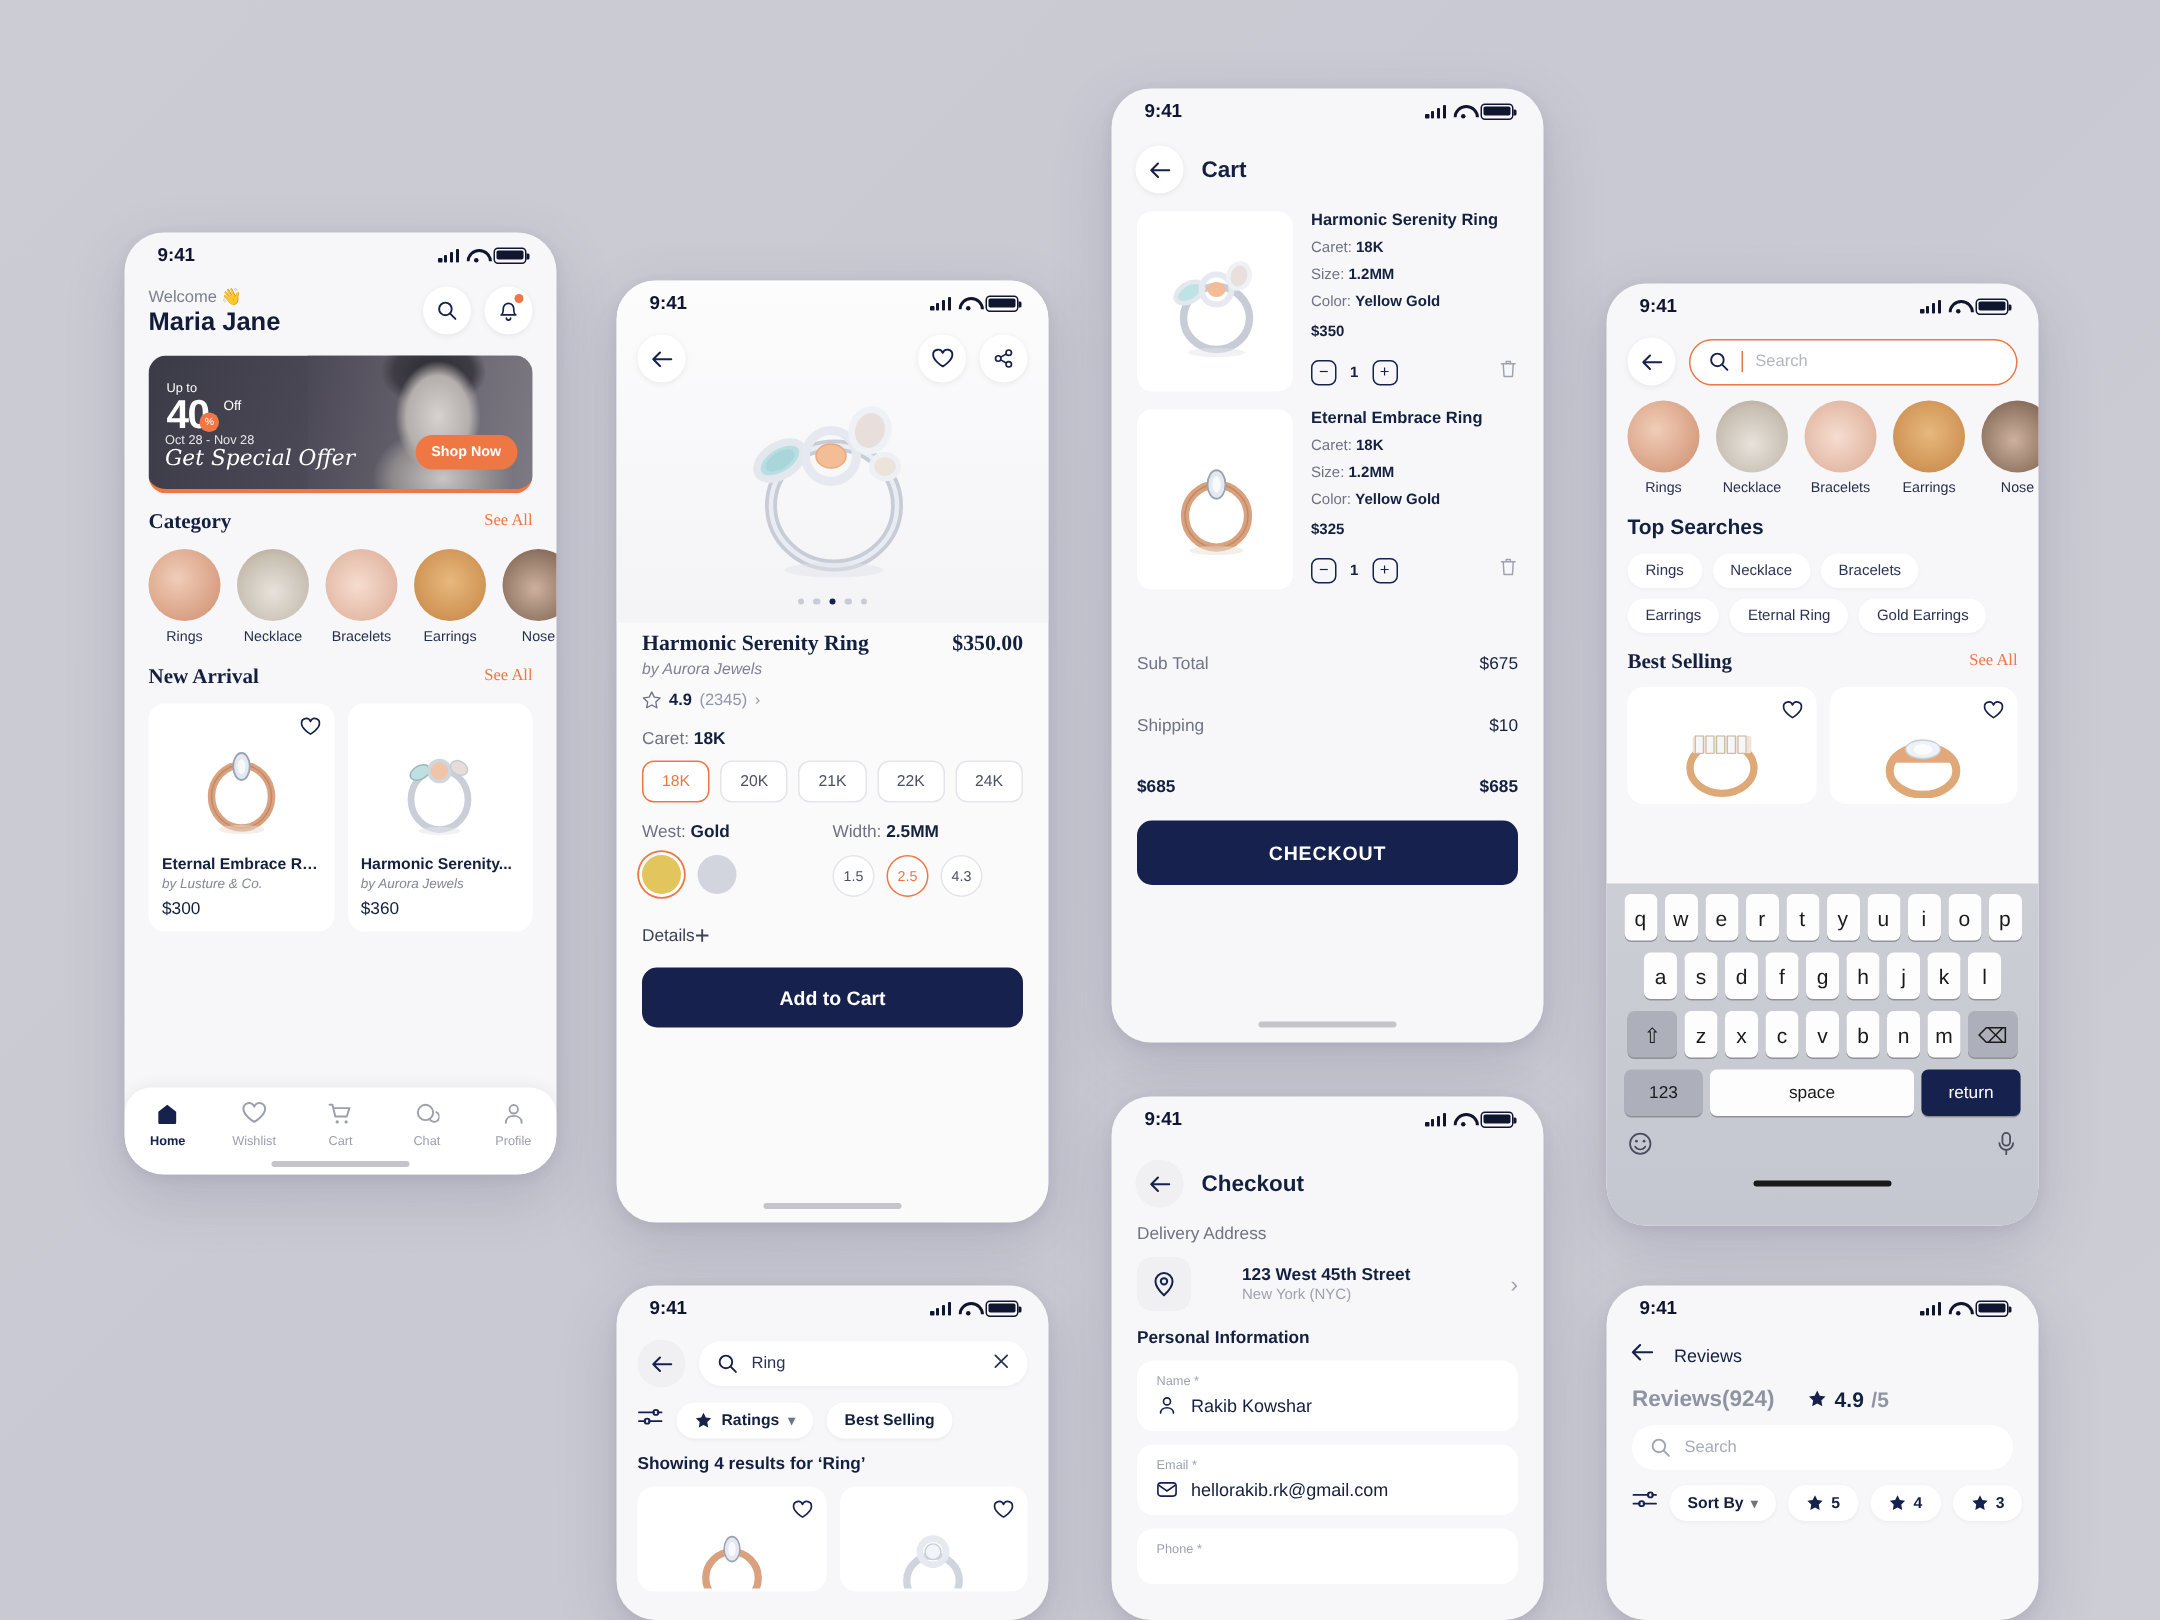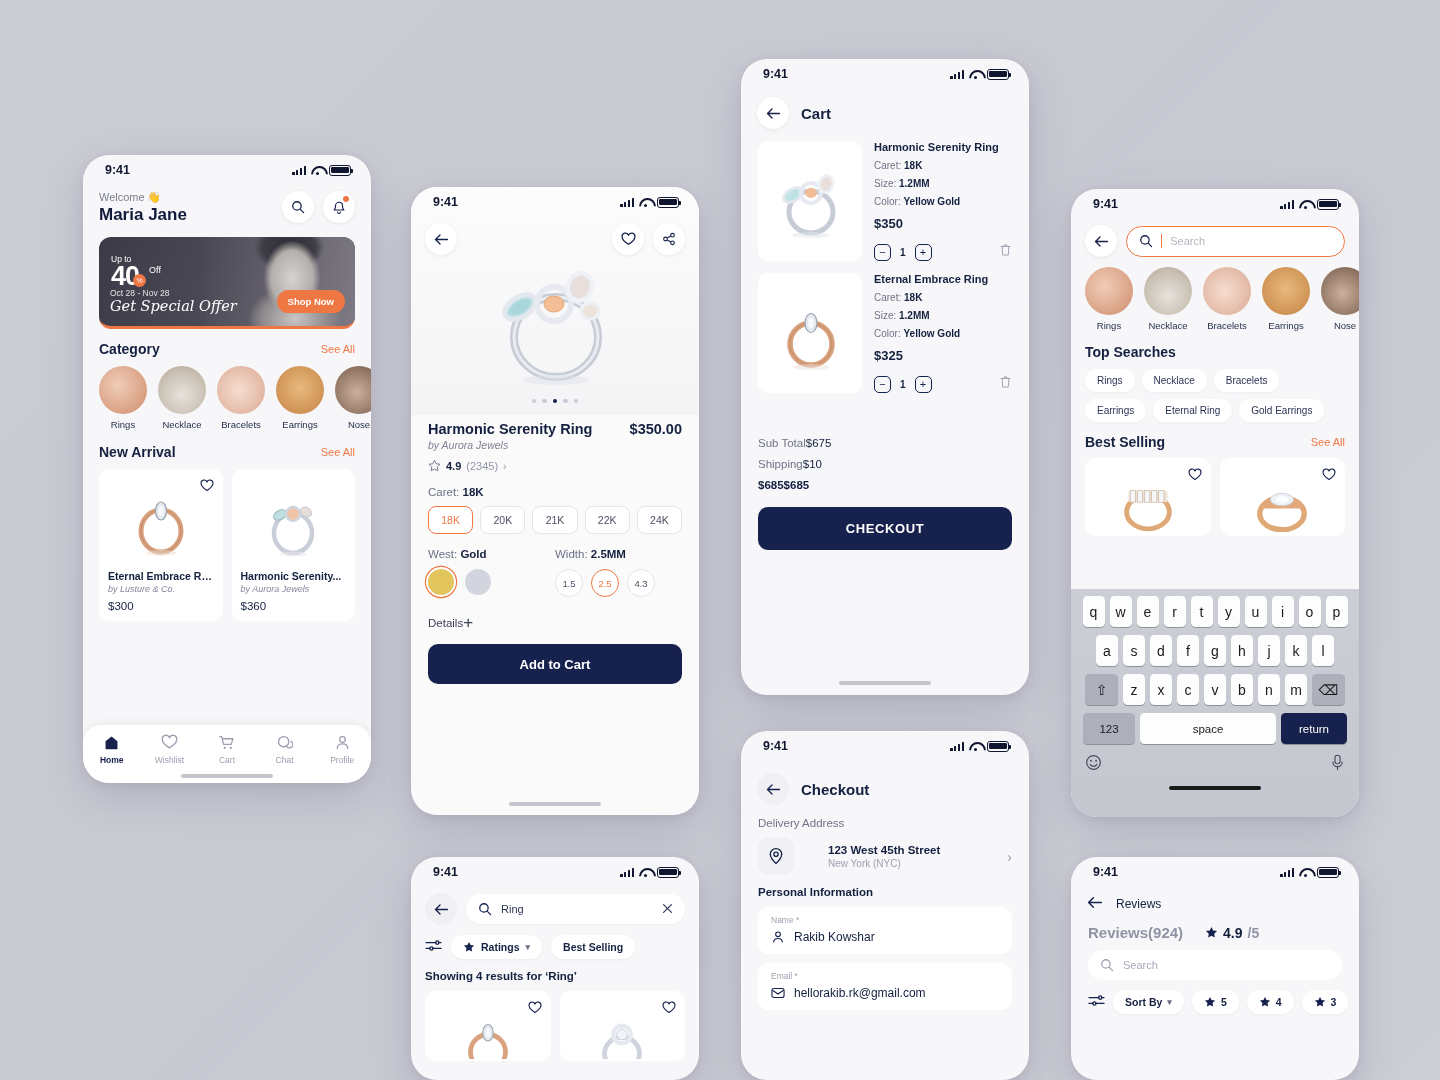--- a/index.html
+++ b/index.html
@@ -44,21 +44,21 @@
 
   
   .circ-btn {
     width: 32px; height: 32px; border-radius: 50%; background: #fff;
     display: flex; align-items: center; justify-content: center;
     box-shadow: 0 1px 4px rgba(0,0,0,0.07); flex: 0 0 auto;
   }
   .home-ind { width: 92px; height: 4px; background: #c4c4ca; border-radius: 3px; margin: 0 auto; }
   .sec-title { font-size: 14px; font-weight: bold; color: #14203f; }
   .see-all { font-size: 11px; color: #ef7744; font-weight: 500; }
-  .row-between { display:flex; align-items:center; justify-content:space-between; }
+  .row-between { display:flex; align-items:flex-start; justify-content:space-between;font-family:Liberation Serif, serif; }
 
   
   #p-home { left: 83px; top: 155px; width: 288px; height: 628px; }
   .hm-pad { padding: 0 16px; }
   .welcome { font-size: 11px; color: #7b7f8e; }
   .uname { font-size: 17px; font-weight: bold; color: #121b3a; margin-top: 1px; }
   .hm-head { display:flex; align-items:flex-start; justify-content:space-between; padding-top:6px;}
   .bell-dot { position:absolute; top:5px; right:6px; width:6px; height:6px; background:#ef7744; border-radius:50%; }
   .banner {
     margin: 12px 16px 0; height: 92px; border-radius: 12px; overflow:hidden;
@@ -145,28 +145,28 @@
   
   #p-cart { left: 741px; top: 59px; width: 288px; height: 636px; }
   .hdr { display:flex; align-items:center; gap:12px; padding:8px 16px 0; }
   .hdr-title { font-size:15px; font-weight:bold; color:#14203f; }
   .cart-item { display:flex; gap:12px; padding: 12px 17px 0; }
   .ci-img { width:104px; height:120px; background:#fff; border-radius:10px; flex:0 0 auto;
             display:flex;align-items:center;justify-content:center; }
   .ci-name { font-size:11px; font-weight:bold; color:#14203f; }
   .ci-spec { font-size:10px; color:#6f7385; margin-top:7px; }
   .ci-spec b { color:#14203f; font-weight:bold; }
-  .ci-price { font-size:13px; font-weight:bold; color:#14203f; margin-top:9px; }
+  .ci-price { font-size:10px; font-weight:bold; color:#14203f; margin-top:9px; }
   .qty-row { display:flex; align-items:center; gap:9px; margin-top:12px; }
   .qbtn { width:17px;height:17px;border:1.3px solid #16214d;border-radius:5px;
           display:flex;align-items:center;justify-content:center; color:#16214d; font-size:11px; line-height:1;}
   .qval { font-size:10px; font-weight:bold; color:#14203f; }
   .trash { margin-left:auto; color:#9ea2b0; }
   .sum { padding: 0 17px; }
-  .sum-row { display:flex; font-size:11.5px; color:#6f7385; margin-top:9px; }
+  .sum-row { display:flex; justify-content:space-between; font-size:11.5px; color:#6f7385; margin-top:29px; }
   .sum-row.total { color:#14203f; font-weight:bold; }
   .sum-row .amt { color:#14203f; }
 
   
   #p-search { left: 1071px; top: 189px; width: 288px; height: 628px; }
   .srch-bar { display:flex; align-items:center; gap:9px; padding: 6px 14px 0; }
   .srch-input { flex:1; height:31px; border:1.2px solid #ef7744; border-radius:16px; background:#fff;
                 display:flex; align-items:center; gap:8px; padding:0 12px; }
   .srch-ph { font-size:11px; color:#b4b7c2; }
   .caret { width:1.2px; height:14px; background:#ef7744; }
@@ -863,20 +863,26 @@
   <div class="field">
     <div class="f-lbl">Email *</div>
     <div class="f-val">
       <svg width="14" height="12" viewBox="0 0 18 15" fill="none">
         <rect x="1.2" y="1.8" width="15.6" height="11.4" rx="2.6" stroke="#16214d" stroke-width="1.4"></rect>
         <path d="M2.4 4.2L9 8.8l6.6-4.6" stroke="#16214d" stroke-width="1.4" stroke-linecap="round"></path>
       </svg>
       <span>hellorakib.rk@gmail.com</span>
     </div>
   </div>
+  <div class="field" style="padding-bottom:14px;">
+    <div class="f-lbl">Phone *</div>
+    <div class="f-val">
+        <span></span>
+      </div>
+  </div>
 </div>
 
 <div class="phone" id="p-results">
   <div class="statusbar">
     <span>9:41</span>
     <span class="sb-right">
       <span class="bars">
           <i></i>
           <i></i>
           <i></i>

